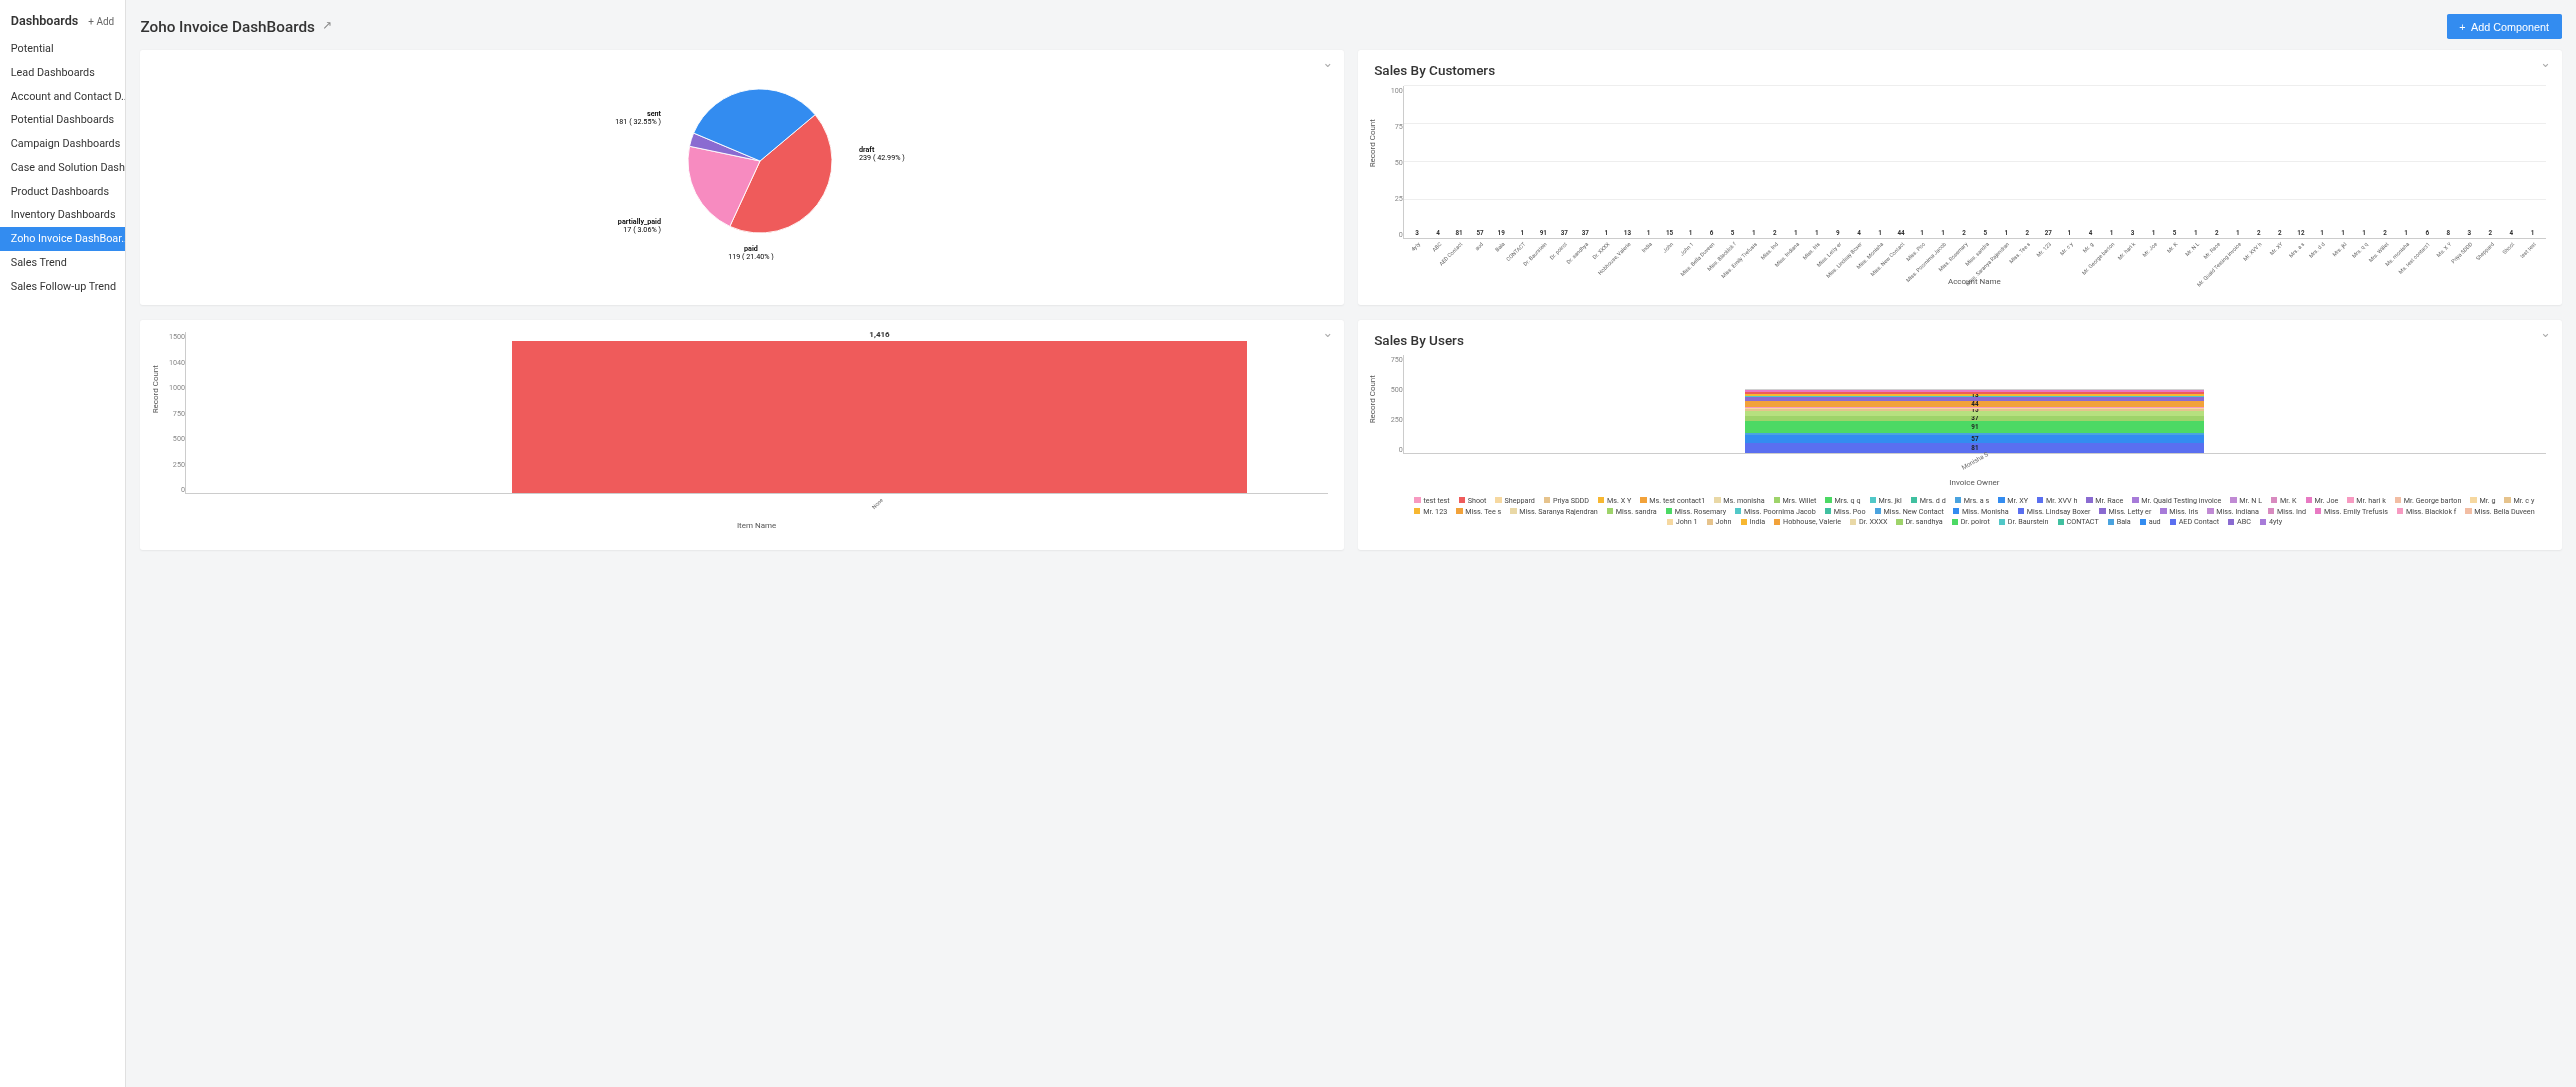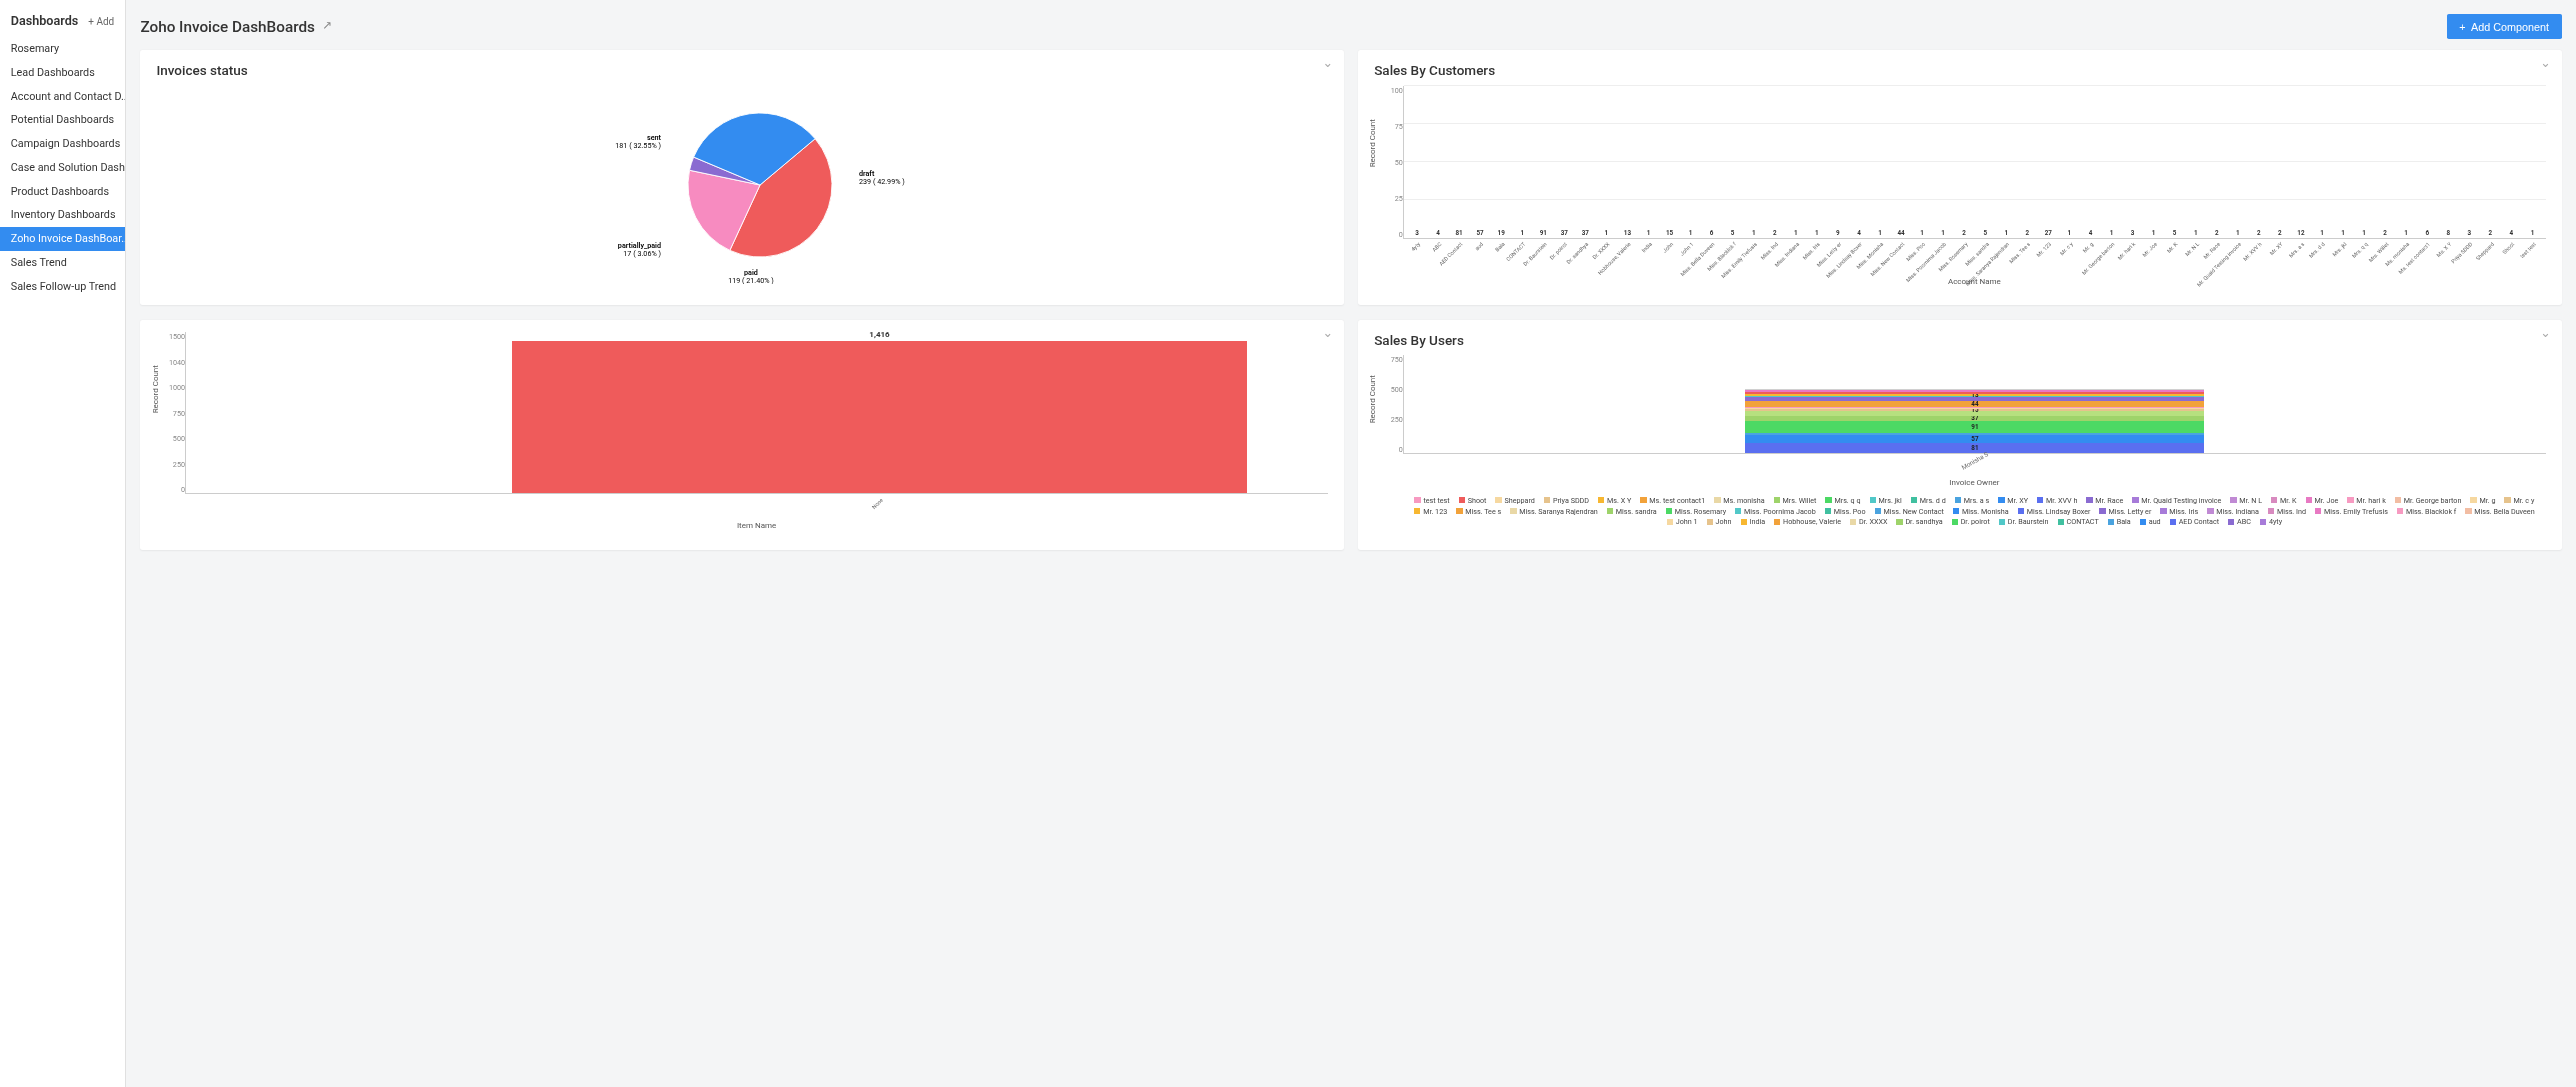--- a/index.html
+++ b/index.html
@@ -167,21 +167,21 @@
 </head>
 <body>
 
 <aside class="sidebar">
   <div class="sidebar-header">
     <h2>Dashboards</h2>
     <span class="add-link">+ Add</span>
   </div>
   <div id="nav-list">
       <div class="nav-item">
-        <span>Rosemary</span>
+        <span>Potential</span>
       </div>
       <div class="nav-item">
         <span>Lead Dashboards</span>
       </div>
       <div class="nav-item">
         <span>Account and Contact D...</span>
       </div>
       <div class="nav-item">
         <span>Potential Dashboards</span>
       </div>
@@ -218,21 +218,20 @@
     <button class="add-comp-btn">
       <span>+</span>
       <span>Add Component</span>
     </button>
   </div>
 
   <div class="grid">
 
     <div class="card">
       <span class="chevron">⌄</span>
-      <div class="card-title">Invoices status</div>
       <div class="chart-body pie-wrap">
         <svg id="pie-svg" width="378" height="198" viewBox="0 0 420 220" style="font-size:13px">
             <path d="M 230 110 L 291.28355544951825 58.57699122507686 A 80 80 0 0 1 196.48946989794752 182.64326790749047 Z" fill="#ef5b5b" stroke="#fff" stroke-width="1"></path>
             <text x="340" y="100" text-anchor="start" class="pie-label">draft</text>
             <text x="340" y="109" text-anchor="start" class="pie-sublabel">239 ( 42.99% )</text>
             <path d="M 230 110 L 196.48946989794752 182.64326790749047 A 80 80 0 0 1 151.69175121131133 93.63484886568898 Z" fill="#f78bc0" stroke="#fff" stroke-width="1"></path>
             <text x="220" y="210" text-anchor="middle" class="pie-label">paid</text>
             <text x="220" y="219" text-anchor="middle" class="pie-sublabel">119 ( 21.40% )</text>
             <path d="M 230 110 L 151.69175121131133 93.63484886568898 A 80 80 0 0 1 156.26177384236757 78.97301169746163 Z" fill="#8a6bd1" stroke="#fff" stroke-width="1"></path>
             <text x="120" y="180" text-anchor="end" class="pie-label">partially_paid</text>

